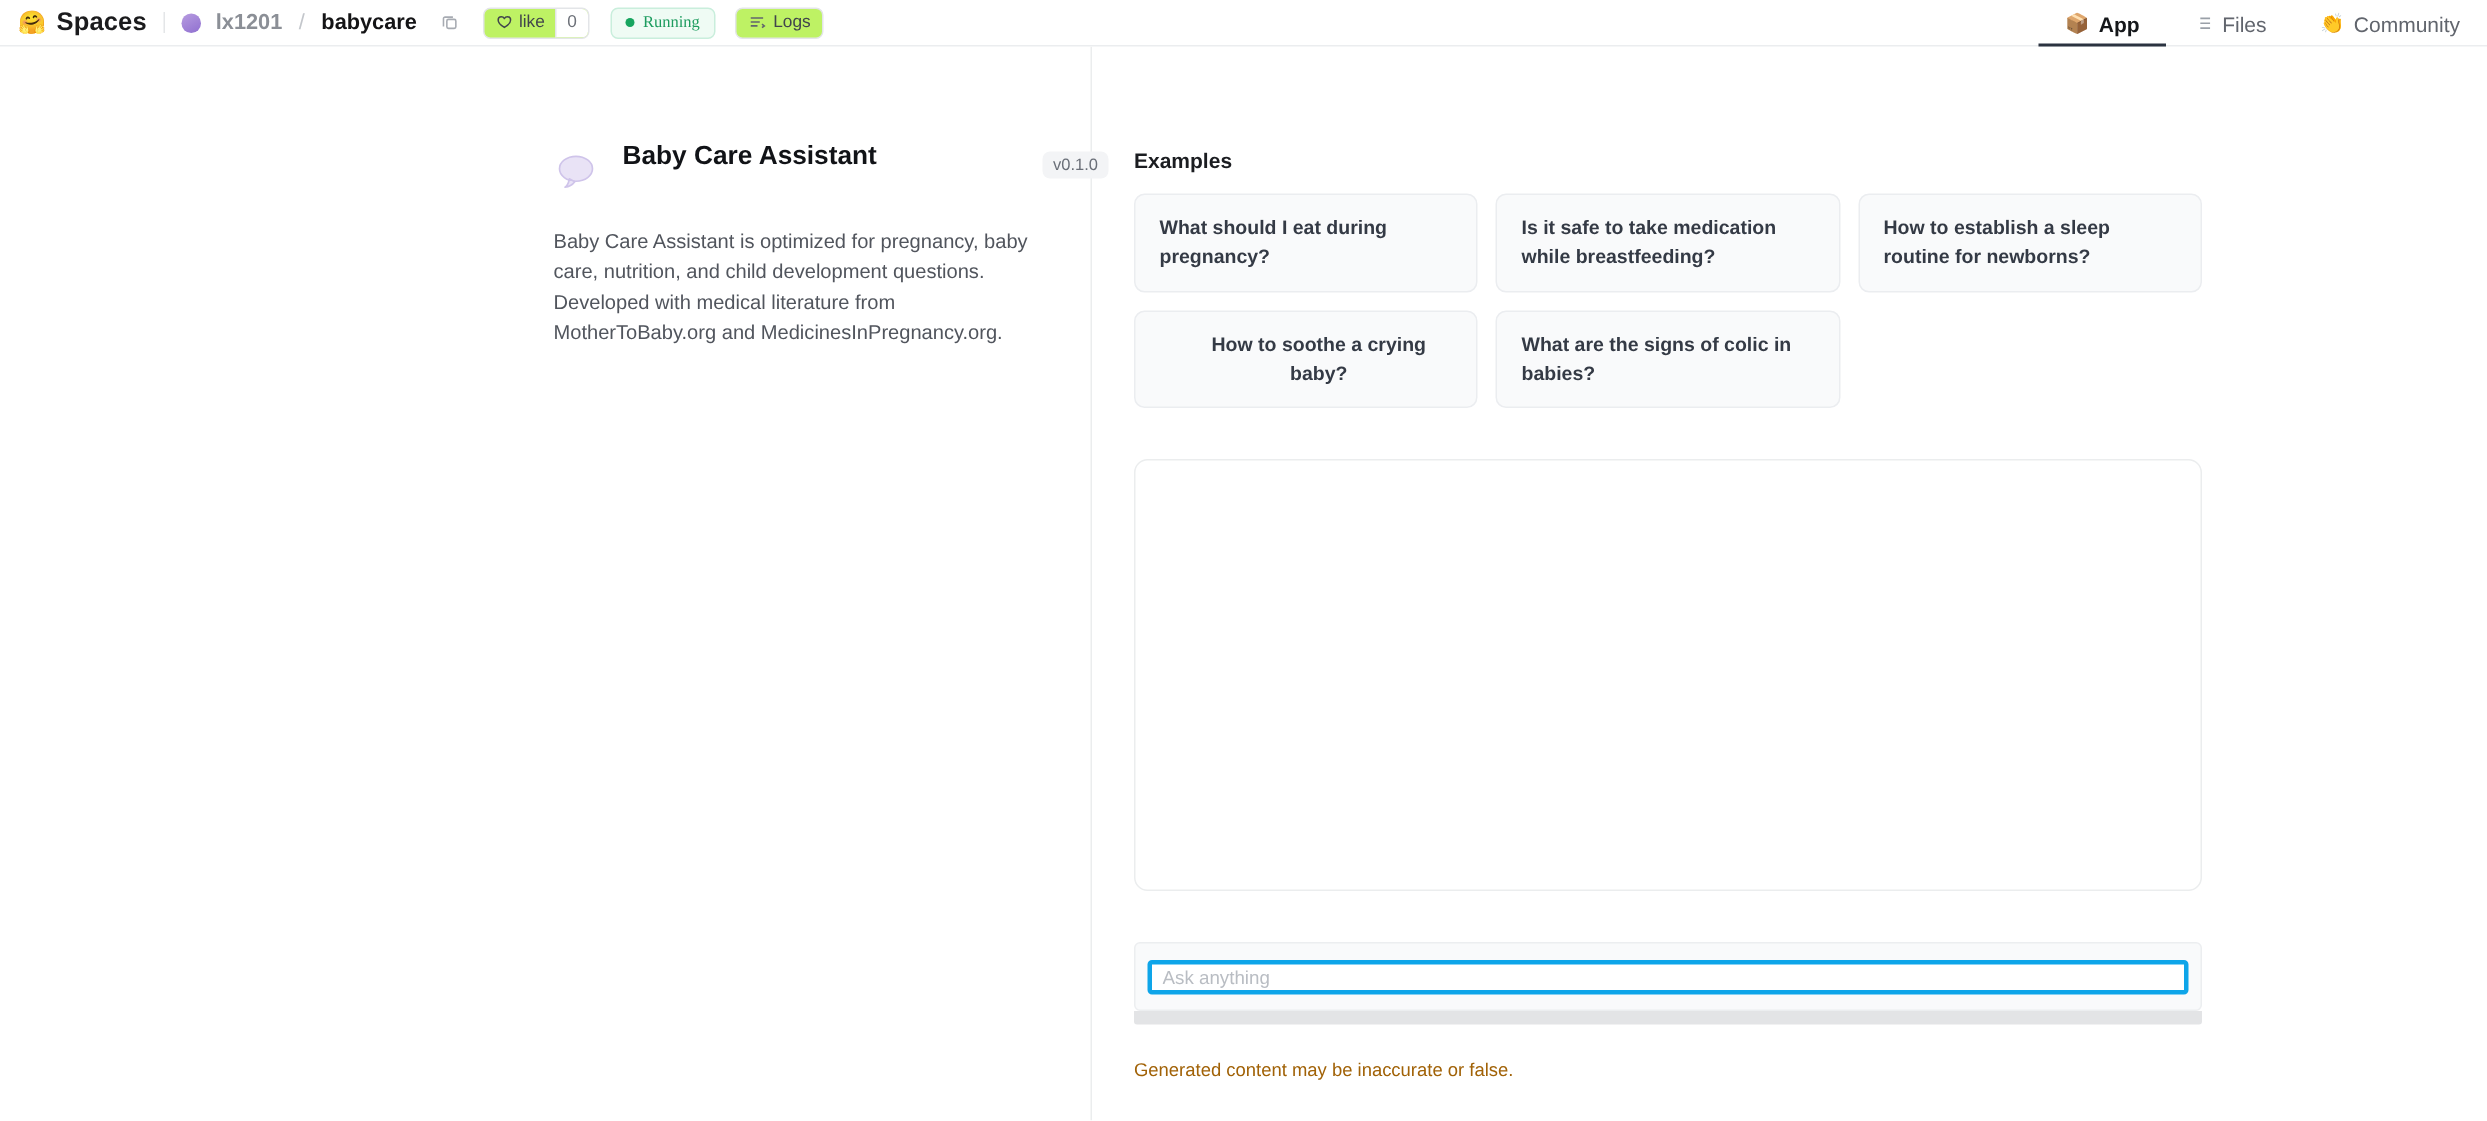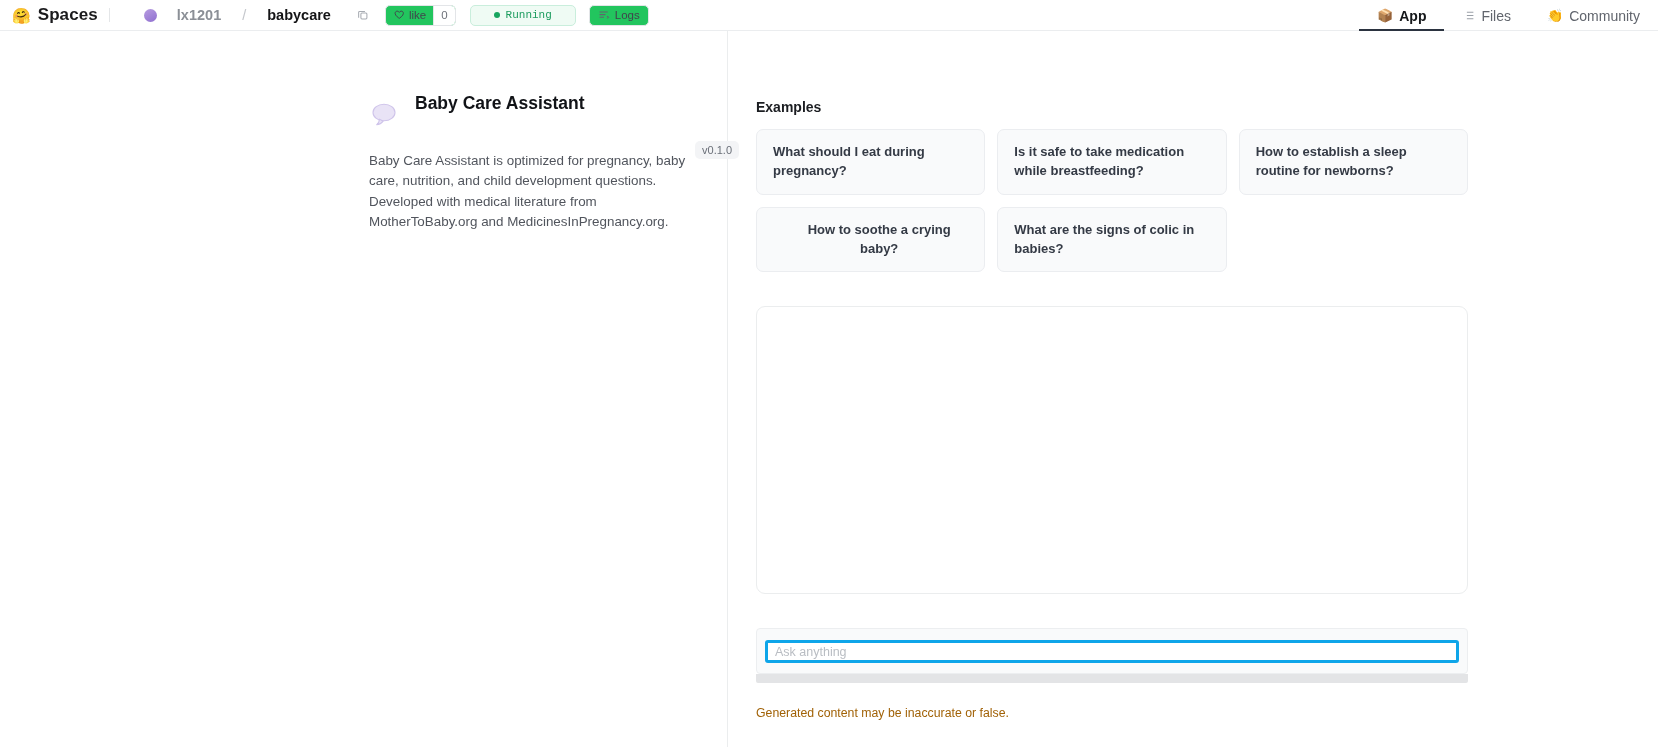--- a/index.html
+++ b/index.html
@@ -32,38 +32,38 @@
   .brand-text {
     font-size: 17px;
     font-weight: bold;
     color: #1b1b1d;
     letter-spacing: .1px;
   }
   .vsep {
     width: 1px; height: 14px; background: #e4e6e8; margin: 0 11px;
   }
   .repo {
-    display: flex; align-items: center; gap: 20px; margin-left: 23px;
+    display: flex; align-items: center; gap: 10px;
   }
   .org-dot {
     width: 13px; height: 13px; border-radius: 50%;
     background: linear-gradient(150deg,#b79ce0,#8f6fd0);
     flex: none;
   }
   .repo-owner { font-size: 14.5px; color: #8b8f96; font-weight: bold; }
   .repo-slash { font-size: 14.5px; color: #c3c6cb; font-weight: 400; margin: 0 1px; }
   .repo-name { font-size: 14.5px; color: #141416; font-weight: bold; }
   .copy-icon { margin-left: 6px; display: flex; align-items: center; color: #a7abb2; }
 
   .pill {
     display: flex; align-items: center;
     height: 21px;
     border: 1px solid #e3e5e8;
     border-radius: 5px;
-    background: #22c55e;
+    background: #bef264;
     font-size: 11.5px;
     color: #41454c;
     overflow: hidden;
   }
   .like-pill { margin-left: 16px; }
   .like-main {
     display: flex; align-items: center; gap: 4px;
     padding: 0 7px; height: 100%;
   }
   .like-count {
@@ -71,23 +71,23 @@
     display: flex; align-items: center;
     border-left: 1px solid #e3e5e8;
     color: #6d7179;
     background: #fff;
   }
   .status-pill {
     margin-left: 14px;
     background: #effbf4;
     border-color: #c9eedc;
     color: #1d9c5f;
-    padding: 0 23px;
+    padding: 0 9px;
     gap: 6px;
-    font-family: Liberation Mono, monospace;
+    font-family: Liberation Serif, serif;
     font-size: 11px;
   }
   .status-dot { width: 6px; height: 6px; border-radius: 50%; background: #17a55f; }
   .logs-pill { margin-left: 13px; padding: 0 8px; gap: 5px; }
 
   .tabs {
     position: absolute;
     right: 0; top: 0;
     height: 31px;
     display: flex;
@@ -142,21 +142,20 @@
   }
   .version-badge {
     position: absolute;
     right: -22px;
     top: 8px;
     background: #f3f4f6;
     color: #6a6f78;
     font-size: 11px;
     border-radius: 5px;
     padding: 3px 7px;
-    margin-top: 40px;
   }
   .app-desc {
     margin-top: 22px;
     font-size: 13.4px;
     line-height: 1.52;
     color: #51555d;
     max-width: 335px;
   }
 
   .right-col {

